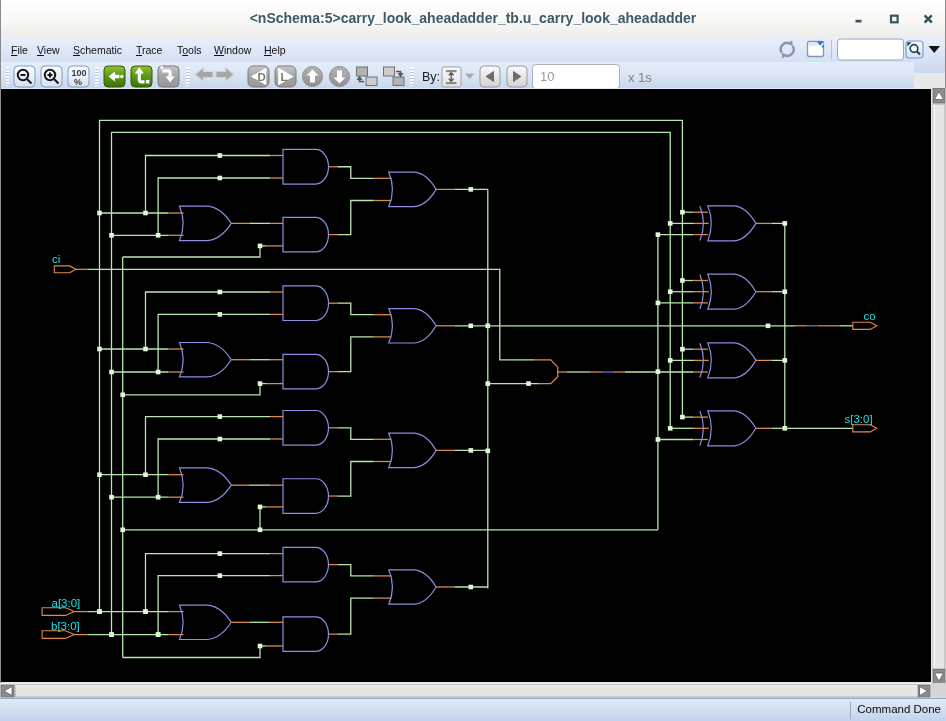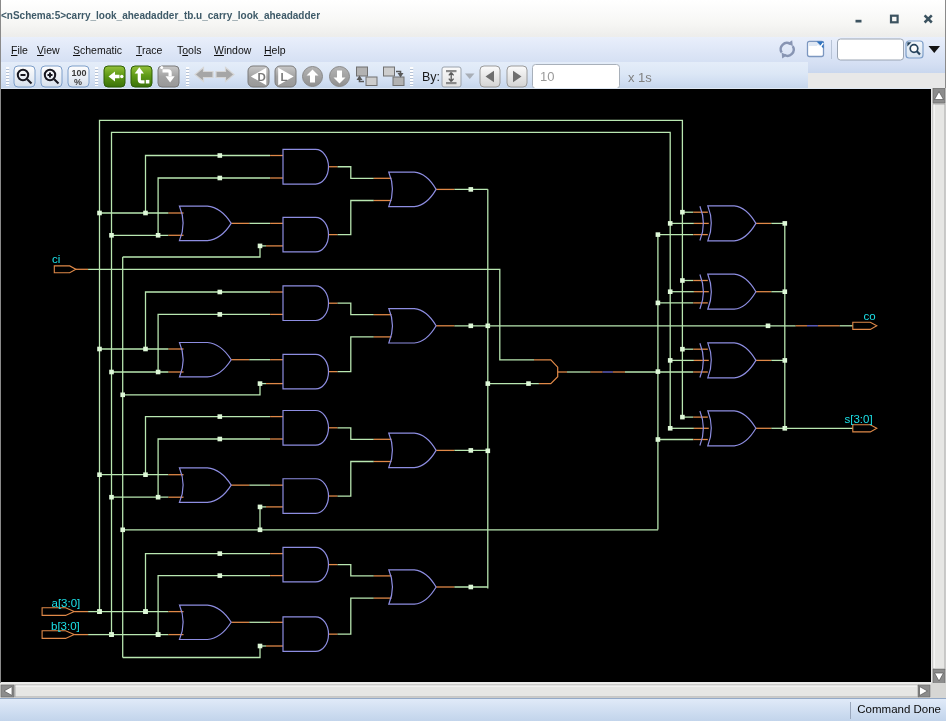--- a/index.html
+++ b/index.html
@@ -1,20 +1,20 @@
 <!DOCTYPE html>
 <html><head><meta charset="utf-8"><style>
 *{margin:0;padding:0;box-sizing:border-box}
 body{width:946px;height:721px;position:relative;font-family:"Liberation Sans",sans-serif;background:#e8e8e8;overflow:hidden}
 #win{position:absolute;left:0;top:0;width:946px;height:721px;border:1px solid #8a8a8a;border-bottom:none}
 #title{position:absolute;left:1px;top:0;width:944px;height:37px;background:linear-gradient(#ffffff,#f7f7f5 60%,#ededeb)}
-#title .t{position:absolute;left:0;right:0;top:10px;text-align:left;font-size:10px;font-weight:bold;color:#3e5a68;letter-spacing:0px}
+#title .t{position:absolute;left:0;right:0;top:10px;text-align:center;font-size:14px;font-weight:bold;color:#3e5a68;letter-spacing:0px}
 #menu{position:absolute;left:1px;top:37px;width:944px;height:36px;background:linear-gradient(#e9effb,#d4dff3 75%,#c9d7ee)}
 #menu .m{position:absolute;top:7px;font-size:10.5px;color:#101010}
-#toolbar{position:absolute;left:1px;top:62px;width:807px;height:26px;background:linear-gradient(#e4edf9,#dce7f6 45%,#cfddf1 80%,#c6d6ec)}
+#toolbar{position:absolute;left:1px;top:62px;width:913px;height:26px;background:linear-gradient(#e4edf9,#dce7f6 45%,#cfddf1 80%,#c6d6ec)}
 #canvas{position:absolute;left:1px;top:88px;width:929.5px;height:593.5px;background:#000;border-top:1.5px solid #dfe8f4;}
 #status{position:absolute;left:0px;top:698px;width:946px;height:25px;background:linear-gradient(#e0eaf8,#bfd2ea);border-top:1px solid #93a9c7}
 </style></head><body>
 <div id="win"></div>
 <div id="title">
     <div class="t">&lt;nSchema:5&gt;carry_look_aheadadder_tb.u_carry_look_aheadadder</div>
 <svg width="946" height="37" style="position:absolute;left:0;top:0">
 <rect x="854.5" y="19.8" width="6" height="2.7" fill="#3c5360"></rect>
 <rect x="890" y="15.7" width="6.6" height="6.6" fill="none" stroke="#3c5360" stroke-width="2.2"></rect>
 <path d="M923.6,15.3 L930.8,22.5 M930.8,15.3 L923.6,22.5" stroke="#3c5360" stroke-width="2.5"></path>

